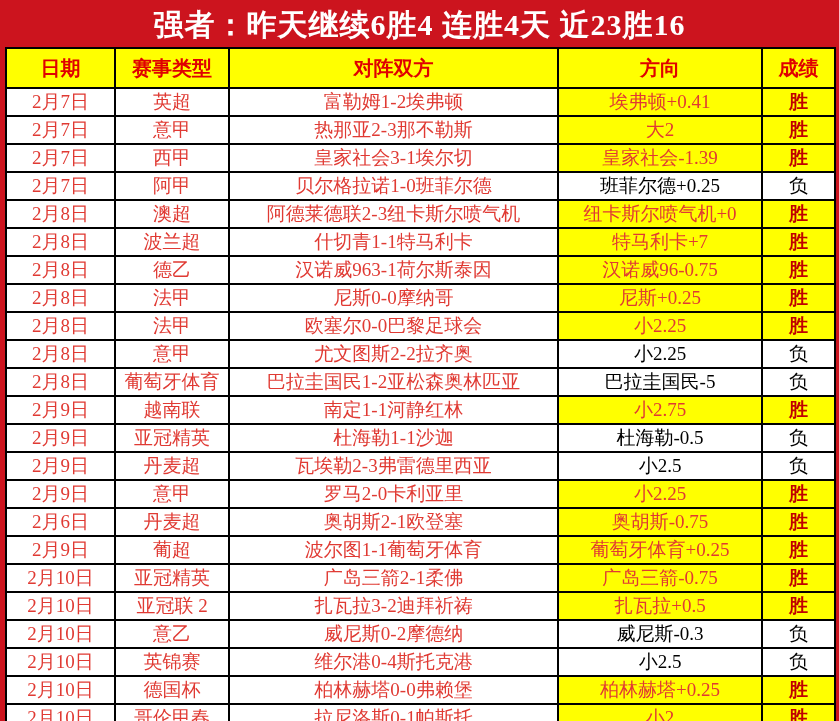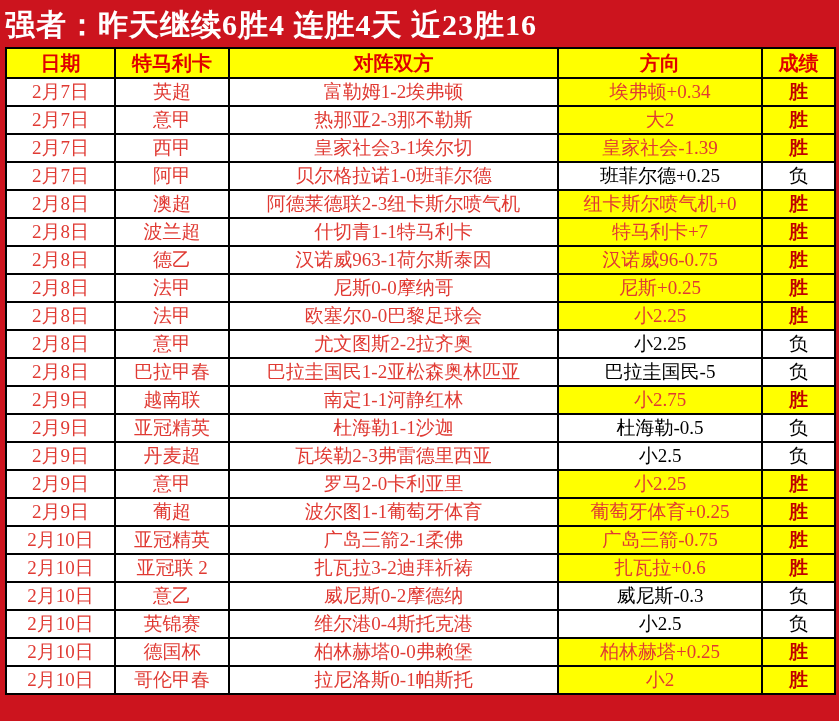--- a/index.html
+++ b/index.html
@@ -12,40 +12,41 @@
     width: 839px; height: 721px;
     background: var(--frame, #cc141e);
     padding: 6px 5px 0 5px;
   }
   .title {
     height: 41px;
     background: var(--frame, #cc141e);
     color: var(--title_text, #ffffff);
     font-size: 30px;
     font-weight: bold;
+    text-align: center;
     line-height: 38px;
     letter-spacing: 1px;
     white-space: nowrap;
     overflow: hidden;
   }
   table {
     width: 829px;
     border-collapse: collapse;
     table-layout: fixed;
     background: var(--row_bg, #ffffff);
   }
   th, td {
     border: 2px solid var(--border, #000000);
     text-align: center;
     vertical-align: middle;
     overflow: hidden;
     white-space: nowrap;
     padding: 0;
   }
-  thead tr { height: 30px; }
+  thead tr { height: 40px; }
   tbody tr { height: 28px; padding-left: 38px; }
   th {
     background: var(--header_bg, #ffff00);
     color: var(--header_text, #e00000);
     font-size: 20px;
     font-weight: bold;
   }
   td {
     color: var(--row_text, #e03a33);
     font-size: 19px;
@@ -73,32 +74,32 @@
     <colgroup>
       <col style="width:109px">
       <col style="width:114px">
       <col style="width:329px">
       <col style="width:204px">
       <col style="width:73px">
     </colgroup>
     <thead>
       <tr>
         <th>日期</th>
-        <th>特马利卡</th>
+        <th>赛事类型</th>
         <th>对阵双方</th>
         <th>方向</th>
         <th>成绩</th>
       </tr>
     </thead>
     <tbody id="rows">
   <tr class="win">
     <td class="c-date">2月7日</td>
     <td class="c-league">英超</td>
     <td class="c-match">富勒姆1-2埃弗顿</td>
-    <td class="c-dir">埃弗顿+0.34</td>
+    <td class="c-dir">埃弗顿+0.41</td>
     <td class="c-res">胜</td>
   </tr>
 
   <tr class="win">
     <td class="c-date">2月7日</td>
     <td class="c-league">意甲</td>
     <td class="c-match">热那亚2-3那不勒斯</td>
     <td class="c-dir">大2</td>
     <td class="c-res">胜</td>
   </tr>
@@ -162,21 +163,21 @@
   <tr class="loss">
     <td class="c-date">2月8日</td>
     <td class="c-league">意甲</td>
     <td class="c-match">尤文图斯2-2拉齐奥</td>
     <td class="c-dir">小2.25</td>
     <td class="c-res">负</td>
   </tr>
 
   <tr class="loss">
     <td class="c-date">2月8日</td>
-    <td class="c-league">巴拉甲春</td>
+    <td class="c-league">葡萄牙体育</td>
     <td class="c-match">巴拉圭国民1-2亚松森奥林匹亚</td>
     <td class="c-dir">巴拉圭国民-5</td>
     <td class="c-res">负</td>
   </tr>
 
   <tr class="win">
     <td class="c-date">2月9日</td>
     <td class="c-league">越南联</td>
     <td class="c-match">南定1-1河静红林</td>
     <td class="c-dir">小2.75</td>
@@ -200,20 +201,27 @@
   </tr>
 
   <tr class="win">
     <td class="c-date">2月9日</td>
     <td class="c-league">意甲</td>
     <td class="c-match">罗马2-0卡利亚里</td>
     <td class="c-dir">小2.25</td>
     <td class="c-res">胜</td>
   </tr>
 
+  <tr class="win">
+    <td class="c-date">2月6日</td>
+    <td class="c-league">丹麦超</td>
+    <td class="c-match">奥胡斯2-1欧登塞</td>
+    <td class="c-dir">奥胡斯-0.75</td>
+    <td class="c-res">胜</td>
+  </tr>
 
   <tr class="win">
     <td class="c-date">2月9日</td>
     <td class="c-league">葡超</td>
     <td class="c-match">波尔图1-1葡萄牙体育</td>
     <td class="c-dir">葡萄牙体育+0.25</td>
     <td class="c-res">胜</td>
   </tr>
 
   <tr class="win">
@@ -221,21 +229,21 @@
     <td class="c-league">亚冠精英</td>
     <td class="c-match">广岛三箭2-1柔佛</td>
     <td class="c-dir">广岛三箭-0.75</td>
     <td class="c-res">胜</td>
   </tr>
 
   <tr class="win">
     <td class="c-date">2月10日</td>
     <td class="c-league">亚冠联 2</td>
     <td class="c-match">扎瓦拉3-2迪拜祈祷</td>
-    <td class="c-dir">扎瓦拉+0.6</td>
+    <td class="c-dir">扎瓦拉+0.5</td>
     <td class="c-res">胜</td>
   </tr>
 
   <tr class="loss">
     <td class="c-date">2月10日</td>
     <td class="c-league">意乙</td>
     <td class="c-match">威尼斯0-2摩德纳</td>
     <td class="c-dir">威尼斯-0.3</td>
     <td class="c-res">负</td>
   </tr>

